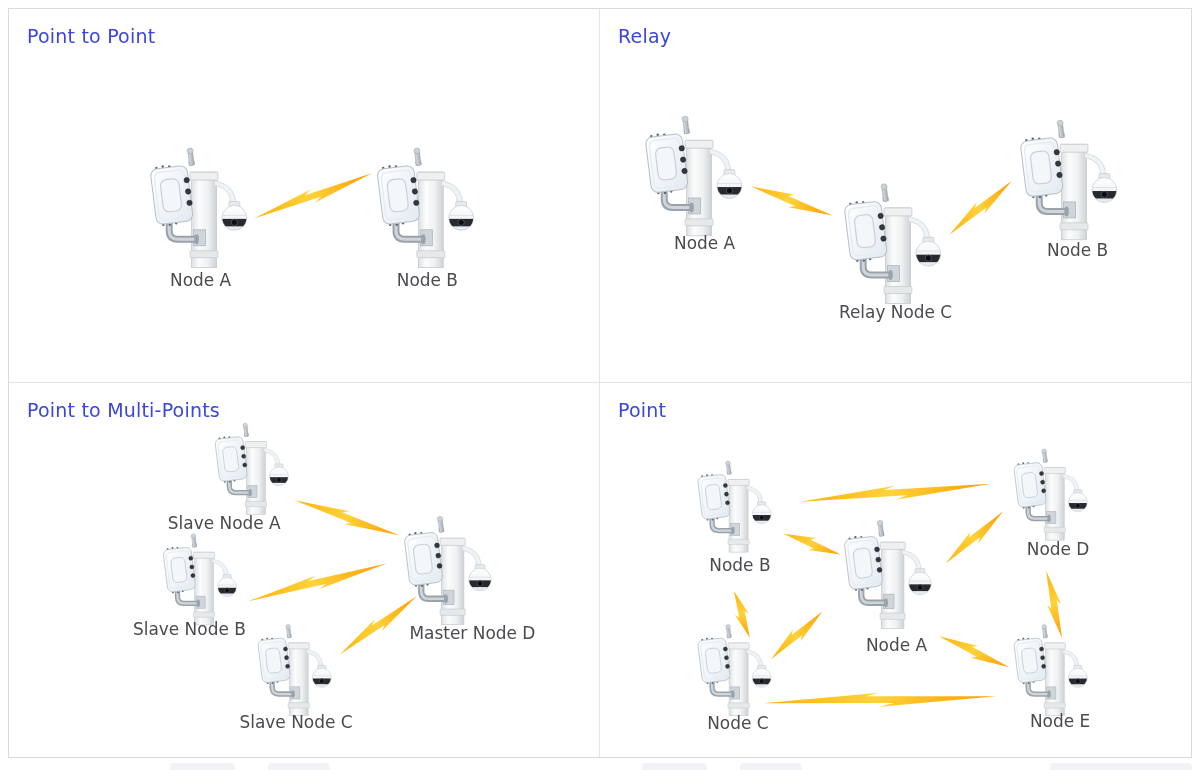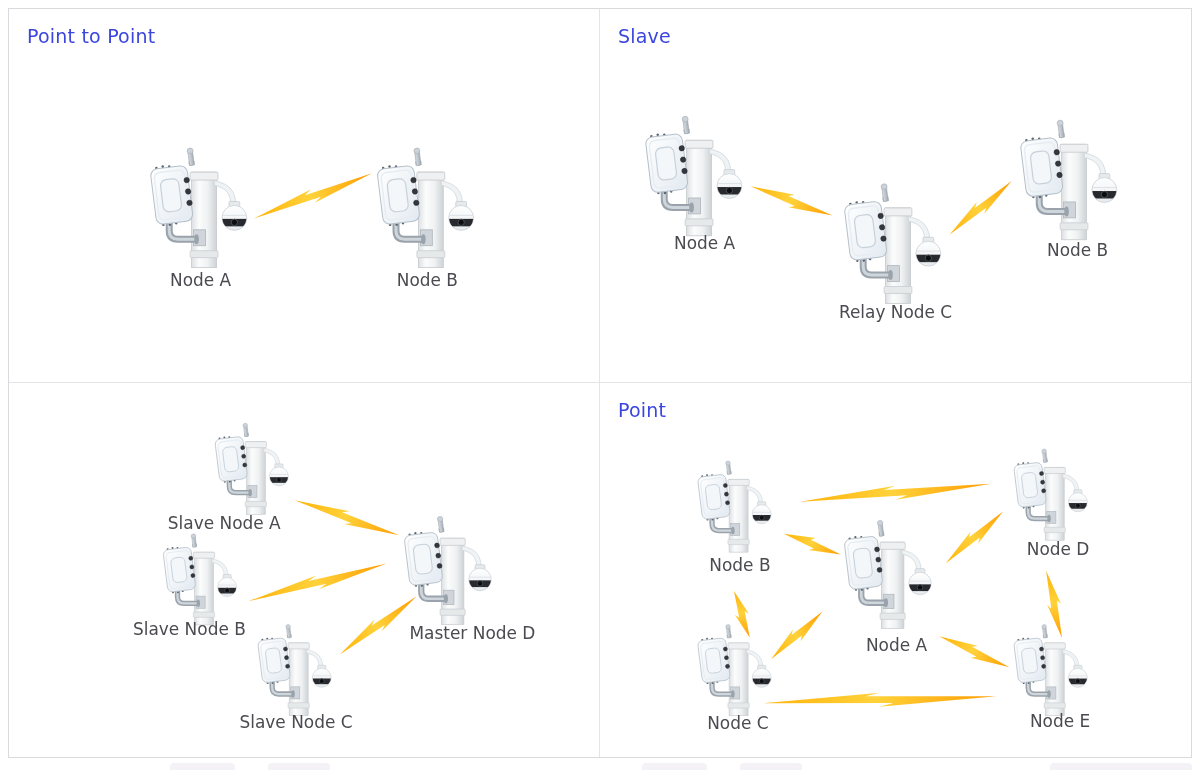--- a/index.html
+++ b/index.html
@@ -111,33 +111,34 @@
     <div class="panel-title">Point to Point</div>
     <svg class="diagram" viewBox="0 0 592 375">
         <polygon points="0,6 50,-7 44,-3 100,-6 50,7 56,3" fill="url(#boltG)" transform="translate(244 205) rotate(-15.57) scale(1.266 1)"></polygon>
         <use href="#node-sym" transform="translate(142 150) scale(1)"></use>
         <text x="192" y="272" class="node-label">Node A</text>
         <use href="#node-sym" transform="translate(370 150) scale(1)"></use>
         <text x="420" y="272" class="node-label">Node B</text>
       </svg>
   </section>
   <section class="panel bb">
-    <div class="panel-title">Slave</div>
+    <div class="panel-title">Relay</div>
     <svg class="diagram" viewBox="0 0 592 375">
         <polygon points="0,6 50,-7 44,-3 100,-6 50,7 56,3" fill="url(#boltG)" transform="translate(153 173) rotate(27.45) scale(0.868 1)"></polygon>
         <polygon points="0,6 50,-7 44,-3 100,-6 50,7 56,3" fill="url(#boltG)" transform="translate(347 222) rotate(-32.52) scale(0.818 1)"></polygon>
         <use href="#node-sym" transform="translate(45 118) scale(1)"></use>
         <text x="104" y="235" class="node-label">Node A</text>
         <use href="#node-sym" transform="translate(245 186) scale(1)"></use>
         <text x="296" y="305" class="node-label">Relay Node C</text>
         <use href="#node-sym" transform="translate(422 122) scale(1)"></use>
         <text x="479" y="242" class="node-label">Node B</text>
       </svg>
   </section>
   <section class="panel br">
+    <div class="panel-title">Point to Multi-Points</div>
     <svg class="diagram" viewBox="0 0 592 375">
         <polygon points="0,6 50,-7 44,-3 100,-6 50,7 56,3" fill="url(#boltG)" transform="translate(289 112) rotate(24.70) scale(1.101 1)"></polygon>
         <polygon points="0,6 50,-7 44,-3 100,-6 50,7 56,3" fill="url(#boltG)" transform="translate(239 213) rotate(-10.45) scale(1.434 1)"></polygon>
         <polygon points="0,6 50,-7 44,-3 100,-6 50,7 56,3" fill="url(#boltG)" transform="translate(329 267) rotate(-30.04) scale(0.959 1)"></polygon>
         <use href="#node-sym" transform="translate(207 48) scale(0.76)"></use>
         <text x="216" y="140" class="node-label">Slave Node A</text>
         <use href="#node-sym" transform="translate(155 159) scale(0.76)"></use>
         <text x="181" y="247" class="node-label">Slave Node B</text>
         <use href="#node-sym" transform="translate(250 250) scale(0.76)"></use>
         <text x="288" y="340" class="node-label">Slave Node C</text>

